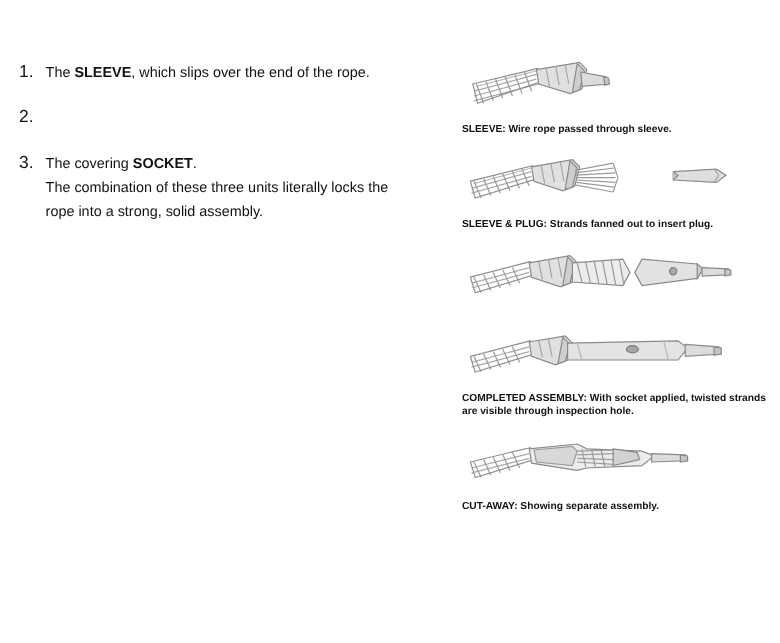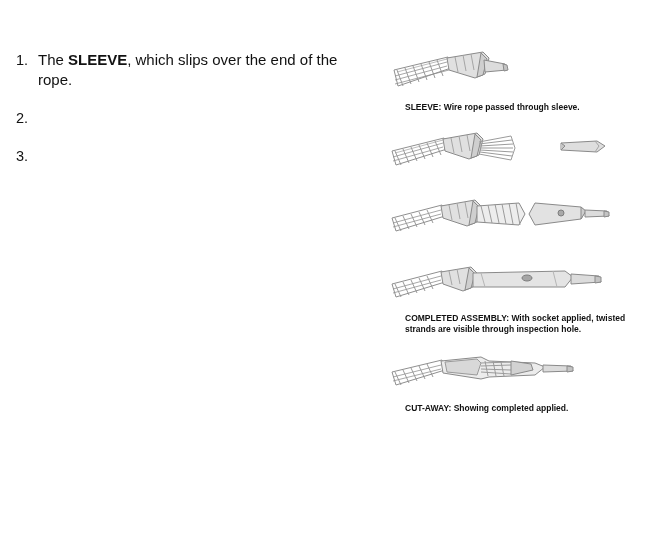--- a/index.html
+++ b/index.html
@@ -36,21 +36,21 @@
   .list-num {
     width: 28px;
     min-width: 28px;
     text-align: right;
     padding-right: 10px;
     font-size: 14.5px;
     line-height: 20px;
     color: #111;
   }
   .list-text {
-    font-size: 15px;
+    font-size: 12px;
     line-height: 20px;
     color: #111;
     max-width: 310px;
   }
   .list-text b {
     font-weight: bold;
   }
 
   
   .fig-col {
@@ -66,21 +66,20 @@
     height: 52px;
     position: relative;
   }
   .fig-cap {
     font-size: 8.5px;
     line-height: 11px;
     color: #111;
     font-weight: bold;
     letter-spacing: 0px;
     margin-top: 2px;
-    margin-left: 20px;
   }
   .fig-cap .lead {
     font-weight: bold;
   }
   .fig-cap .rest {
     font-weight: bold;
   }
   svg { display: block; }
 </style>
 </head>
@@ -96,20 +95,25 @@
         <span>The </span><b>SLEEVE</b><span>, which slips over the end of the rope.</span>
       </div>
     </div>
 
     <div class="list-item">
       <div class="list-num">2.</div>
     </div>
 
     <div class="list-item">
       <div class="list-num">3.</div>
+      <div class="list-text">
+        <span>The covering </span><b>SOCKET</b><span>.</span><br>
+        <span>
+The combination of these three units literally locks the rope into a strong, solid assembly.</span>
+      </div>
     </div>
 
   </div>
 
   <div class="fig-col">
 
     <div class="figure">
       <div class="fig-art">
         <svg width="260" height="52" viewBox="0 0 260 52">
           <g stroke="#8f8f8f" fill="none" stroke-width="1">
@@ -180,20 +184,23 @@
               <path d="M94,27 L126,33"></path>
             </g>
             <path d="M126,9 L130,21 L126,33" stroke="#9b9b9b" fill="none"></path>
 
             <path d="M176,16 L212,14 L220,19 L212,25 L176,23 Z" fill="#dedede" stroke="#8a8a8a"></path>
             <path d="M176,16 L180,19 L176,23" fill="#c6c6c6" stroke="#8a8a8a"></path>
             <path d="M210,14 L214,19 L210,25" stroke="#a5a5a5" fill="none"></path>
           </g>
         </svg>
       </div>
+      <div class="fig-cap">
+        <span class="lead">SLEEVE &amp; PLUG:</span><span class="rest"> Strands fanned out to insert plug.</span>
+      </div>
     </div>
 
     <div class="figure">
       <div class="fig-art">
         <svg width="260" height="52" viewBox="0 0 260 52">
           <g stroke="#8f8f8f" fill="none" stroke-width="1">
             <path d="M8,30 L56,17" stroke="#a8a8a8"></path>
             <path d="M8,34 L56,21" stroke="#a8a8a8"></path>
             <g stroke="#9a9a9a">
               <path d="M10,25 L16,38"></path>
@@ -296,18 +303,18 @@
                 <path d="M108,12 L111,27"></path>
                 <path d="M116,13 L119,27"></path>
             </g>
             <path d="M126,12 L146,15 L148,21 L126,26 Z" fill="#d2d2d2" stroke="#8a8a8a"></path>
             <path d="M158,16 L186,17 L188,22 L158,23 Z" fill="#dcdcdc" stroke="#8a8a8a"></path>
             <path d="M182,17 L188,18 L188,22 L182,23 Z" fill="#c4c4c4" stroke="#8a8a8a"></path>
           </g>
         </svg>
       </div>
       <div class="fig-cap">
-        <span class="lead">CUT-AWAY:</span><span class="rest"> Showing completed applied.</span>
+        <span class="lead">CUT-AWAY:</span><span class="rest"> Showing separate assembly.</span>
       </div>
     </div>
 
   </div>
 </div>
 
 </body></html>

